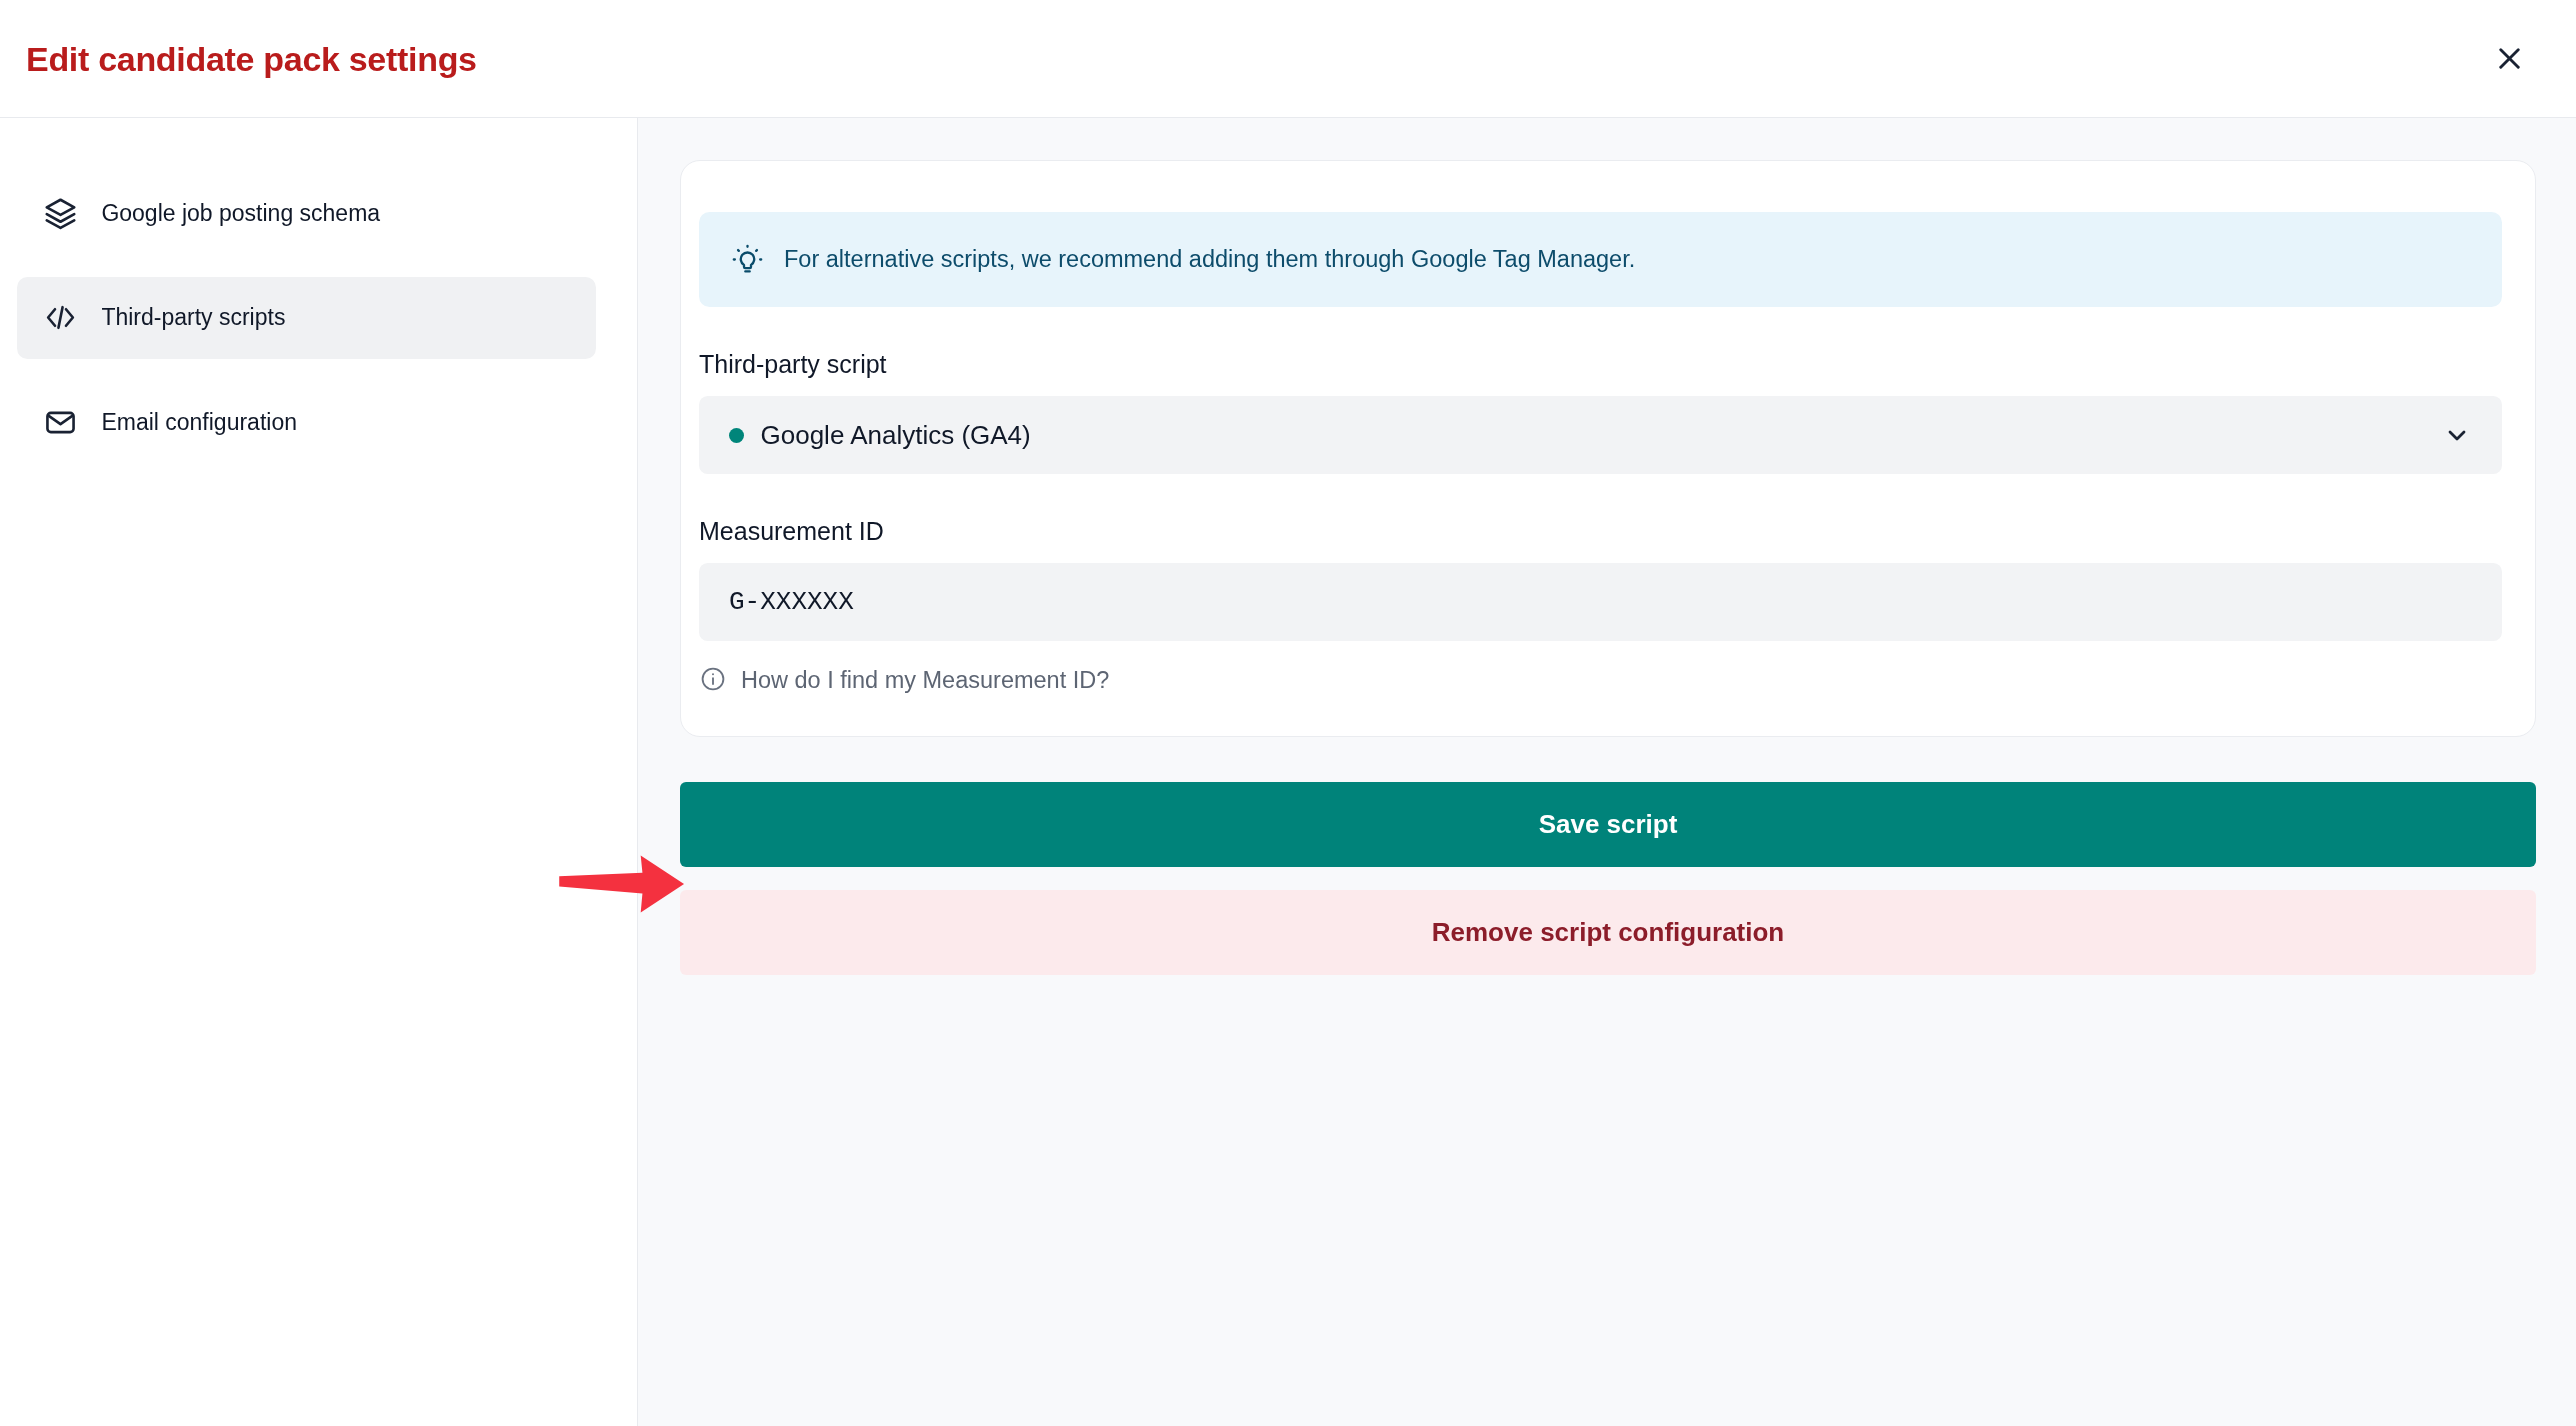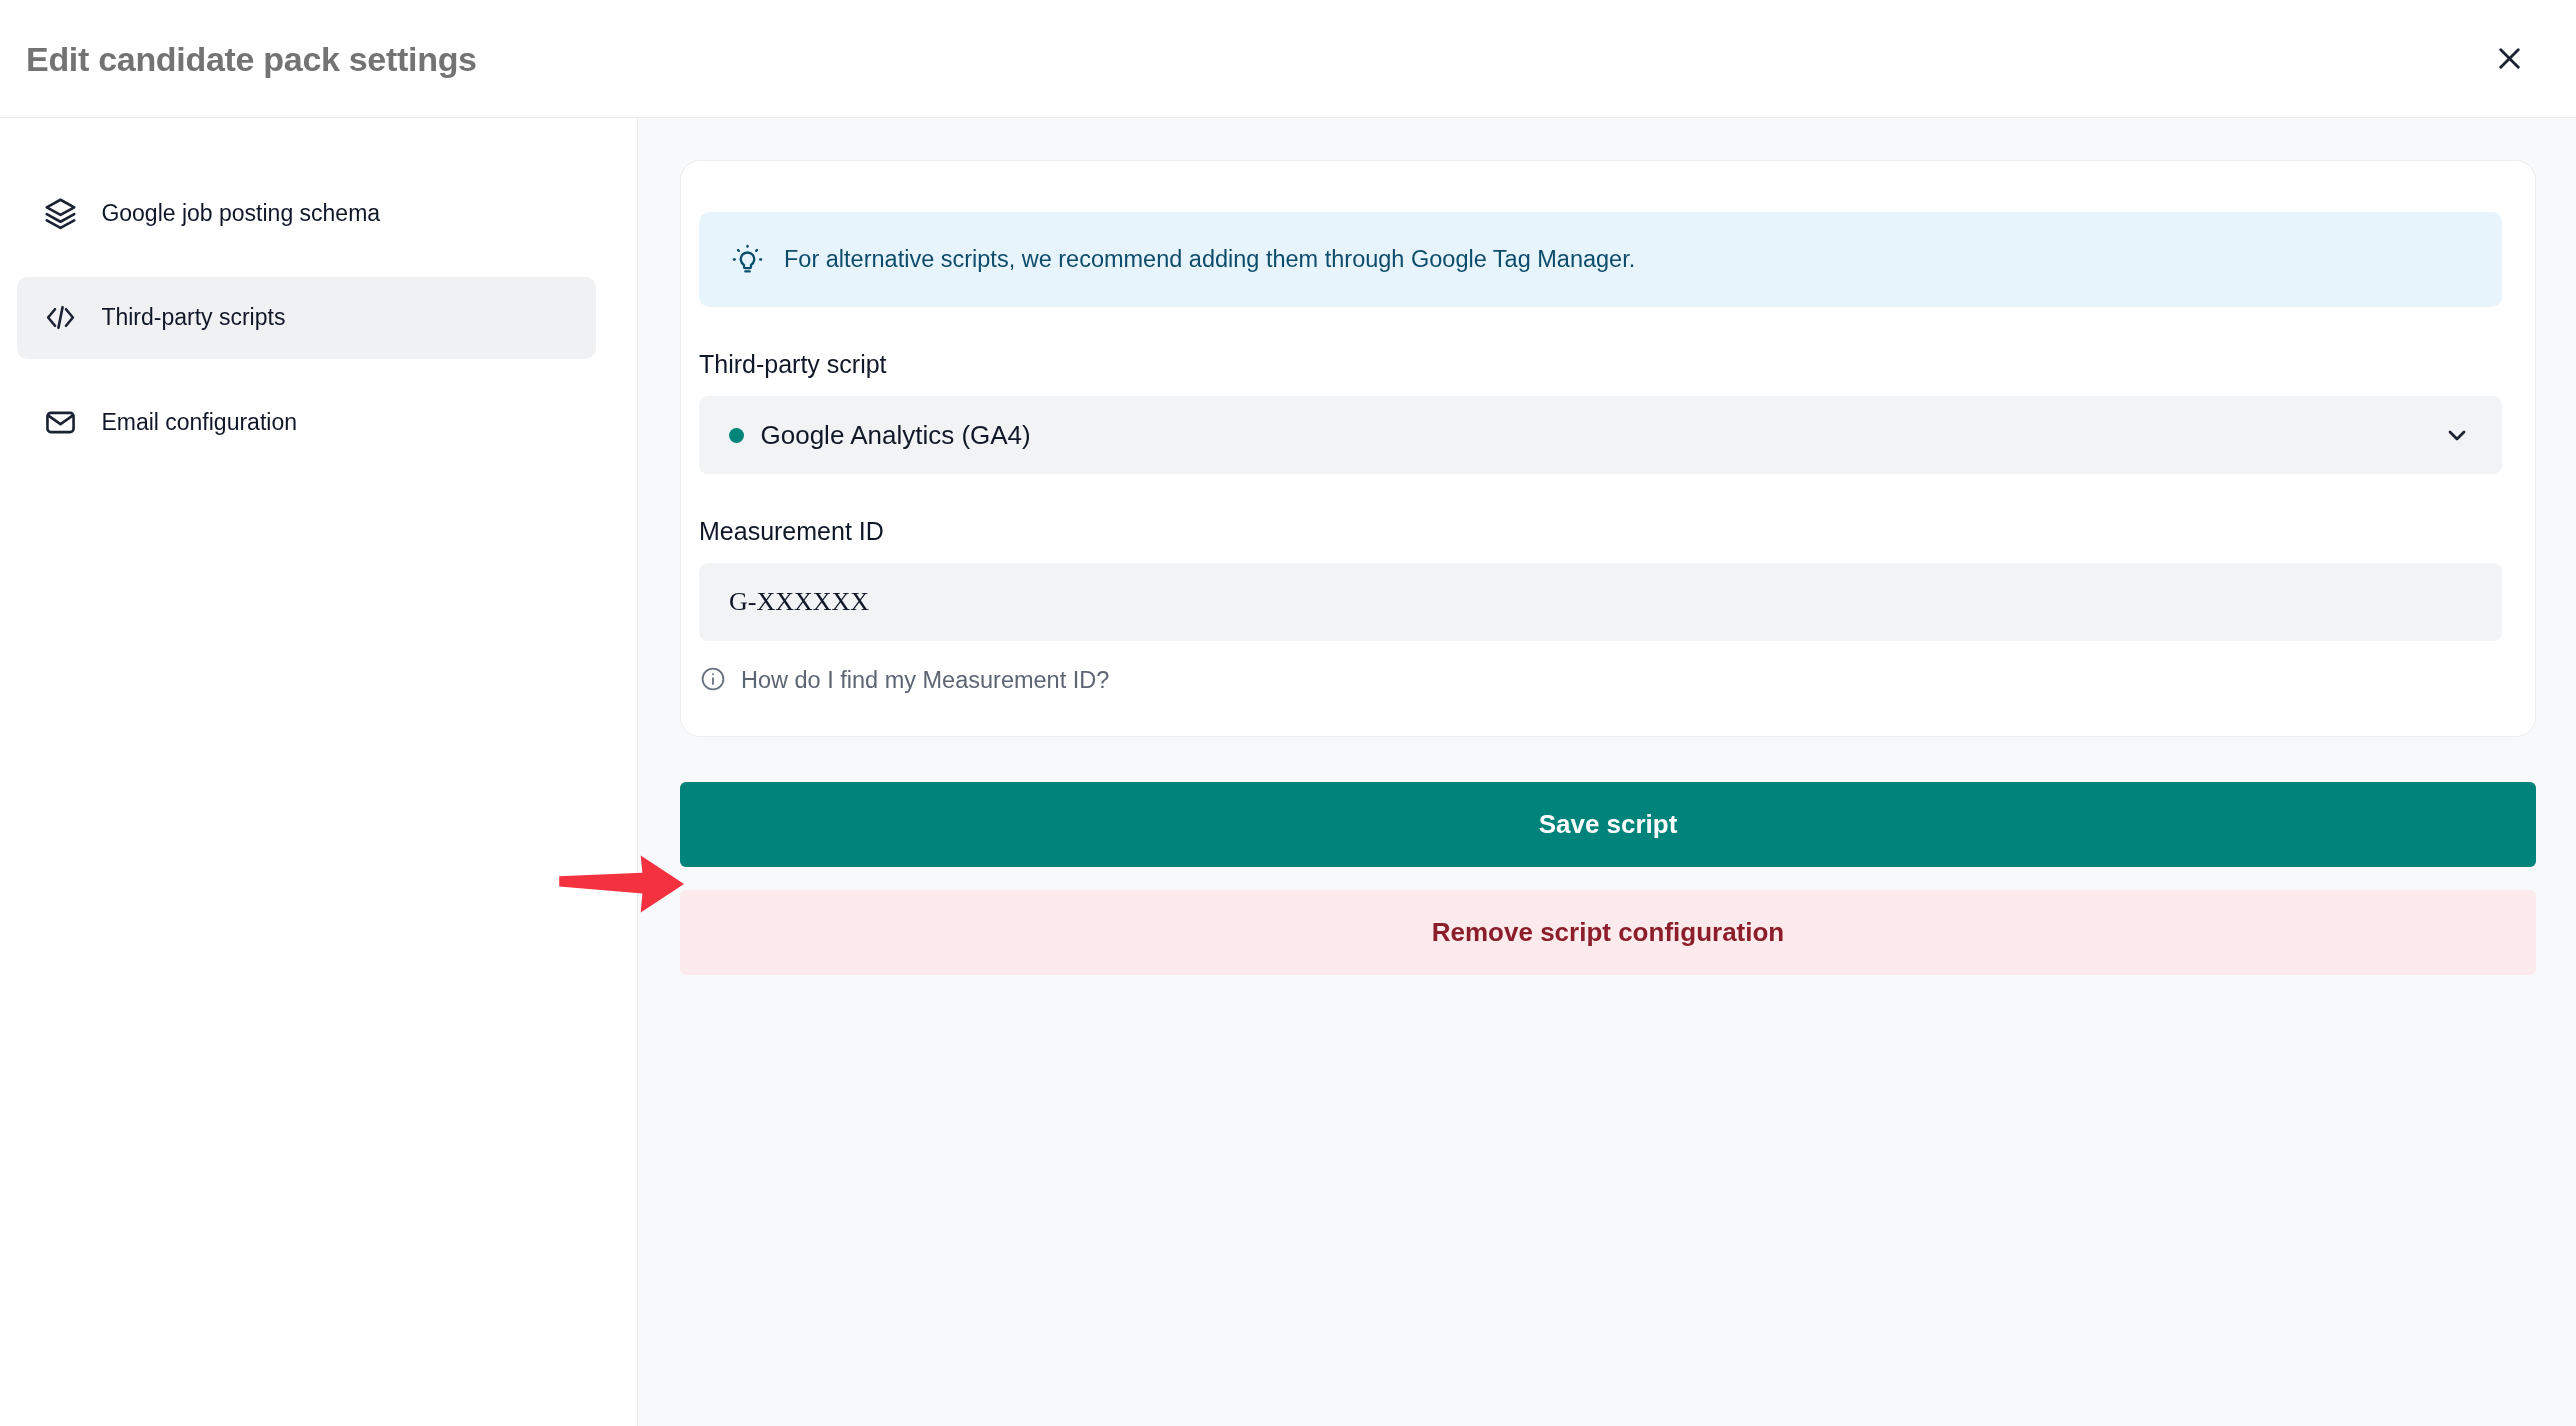--- a/index.html
+++ b/index.html
@@ -29,21 +29,21 @@
     flex: 0 0 118px;
     border-bottom: 1.7px solid #E8EAEE;
     background: #ffffff;
     display: flex;
     align-items: center;
     padding: 0 40px 0 26px;
   }
   .modal-title {
     font-size: 34px;
     font-weight: bold;
-    color: #737373;
+    color: #b91c1c;
     letter-spacing: -0.3px;
     line-height: 1;
   }
   .close-button {
     position: absolute;
     right: 40px;
     top: 50%;
     transform: translateY(-50%);
     width: 54px;
     height: 54px;
@@ -197,21 +197,21 @@
   .select-chevron svg { display: block; }
 
   .text-input {
     height: 78px;
     width: 100%;
     background: #F2F3F5;
     border: none;
     border-radius: 8.7px;
     padding: 0 30px;
     font-size: 26px;
-    font-family: Liberation Serif, serif;
+    font-family: Liberation Mono, monospace;
     color: #101828;
     line-height: 78px;
     display: block;
   }
   .text-input::placeholder { color: #101828; opacity: 1; }
 
   .help-row {
     display: flex;
     align-items: flex-end;
     gap: 15px;

